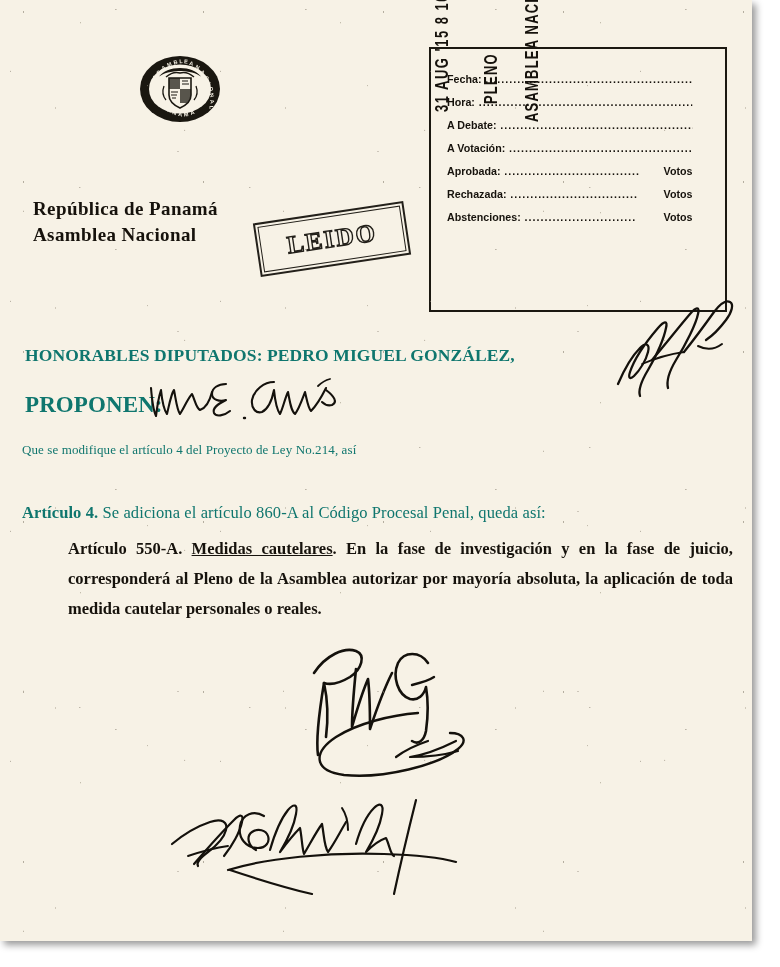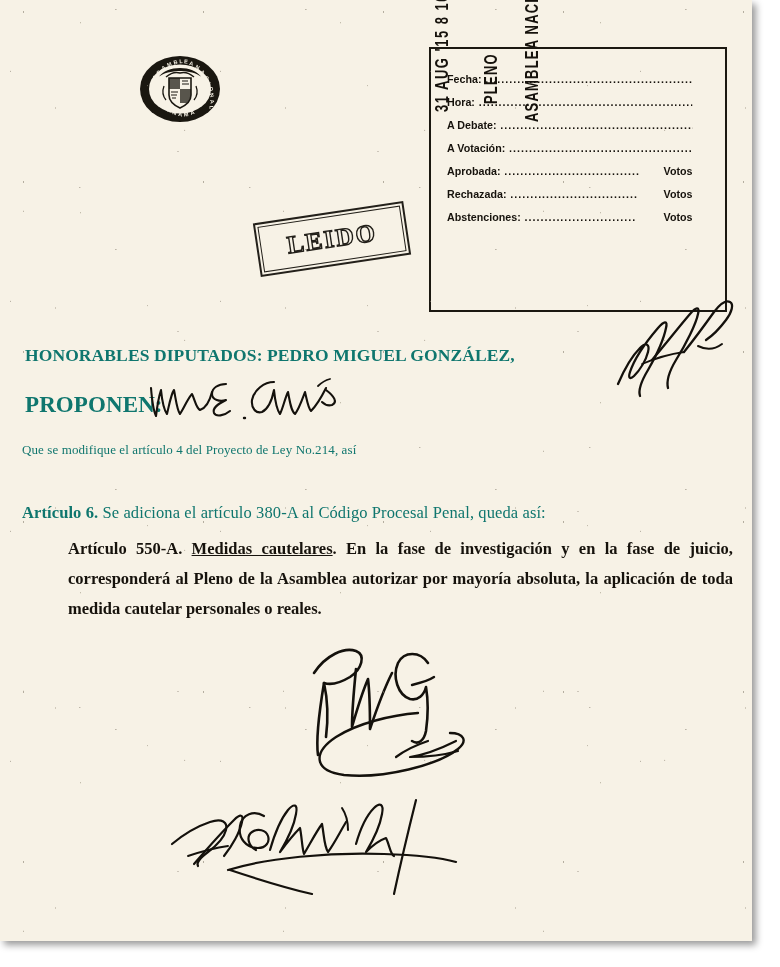--- a/index.html
+++ b/index.html
@@ -289,20 +289,24 @@
           <path d="M-11,-12 L0,-12 L0,-1 L-11,-1 Z" fill="#1a1710" opacity=".72"></path>
           <path d="M0,-1 L11,-1 L11,5 Q11,10 7,13 L0,13 Z" fill="#1a1710" opacity=".72"></path>
           <path d="M-9,2 L-2,2 M-9,5 L-3,5 M-8,8 L-4,8" stroke="#1a1710" stroke-width="1.1"></path>
           <path d="M2,-9 L8,-9 M2,-6 L9,-6" stroke="#1a1710" stroke-width="1.1"></path>
           <path d="M-14,-13 Q-7,-19 0,-17 Q7,-19 14,-13" fill="none" stroke="#1a1710" stroke-width="1.4"></path>
           <path d="M-16,-4 Q-19,4 -14,10 M16,-4 Q19,4 14,10" fill="none" stroke="#1a1710" stroke-width="1.3"></path>
         </g>
       </svg>
     </div>
 
+    <div id="letterhead">
+      <div>República de   Panamá</div>
+      <div>Asamblea Nacional</div>
+    </div>
 
     <div id="leido-stamp">
       <div class="outer"></div>
       <div class="inner"></div>
       <div class="leido-text">LEIDO</div>
     </div>
 
     <div class="vstamp" id="vstamp-date">31 AUG '15  8 10</div>
     <div class="vstamp" id="vstamp-pleno">PLENO</div>
     <div class="vstamp" id="vstamp-asamblea">ASAMBLEA NACIONAL</div>
@@ -343,22 +347,22 @@
         </div>
     </div>
 
     <div class="doc-line" id="line-diputados">HONORABLES DIPUTADOS: PEDRO MIGUEL GONZÁLEZ,</div>
 
     <div class="doc-line" id="line-proponen">PROPONEN:</div>
 
     <div class="doc-line" id="line-que-se">Que se modifique el artículo 4 del Proyecto de Ley No.214, así</div>
 
     <div class="doc-line" id="line-articulo4">
-      <span class="bold">Artículo 6.</span>
-      <span>Se adiciona el artículo 380-A al Código Procesal Penal, queda así:</span>
+      <span class="bold">Artículo 4.</span>
+      <span>Se adiciona el artículo 860-A al Código Procesal Penal, queda así:</span>
     </div>
 
     <div id="para-470a">
       <span>Artículo 550-A.</span>
       <span class="u">Medidas cautelares</span><span>. En la fase de investigación y en la fase de juicio, corresponderá al Pleno de la Asamblea autorizar por mayoría absoluta, la aplicación de toda medida cautelar personales o reales.</span>
     </div>
 
     <div class="sig" style="left:148px; top:378px;">
       <svg width="200" height="44" viewBox="0 0 200 44">
         <path d="M3,10 C4,22 6,34 8,38 C9,30 11,18 13,12 C14,22 16,32 19,36

